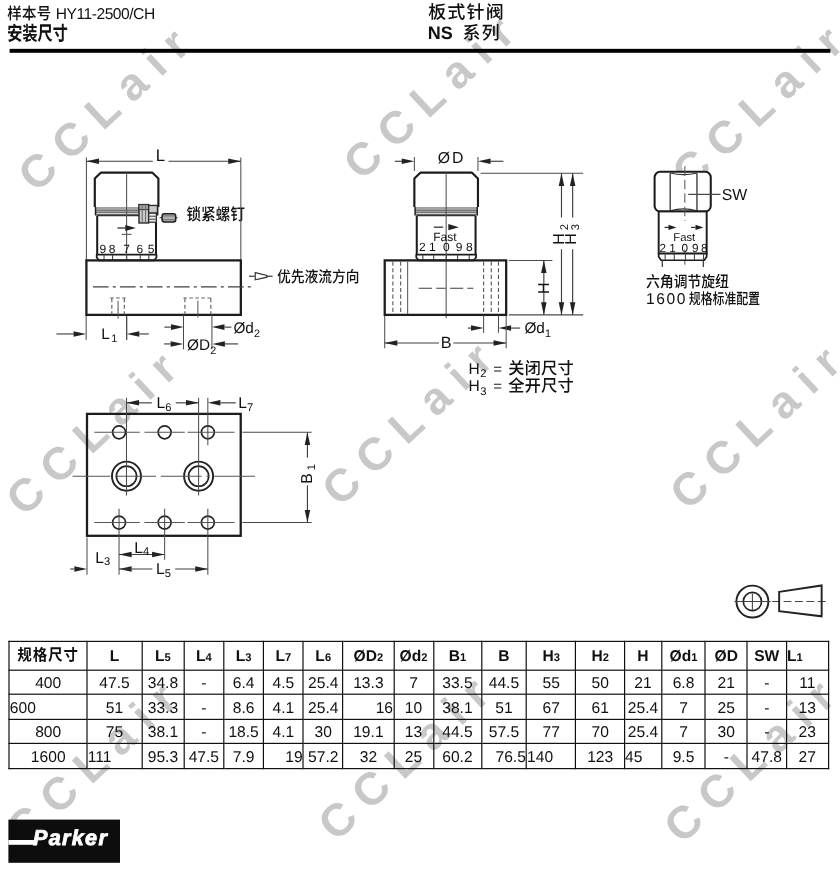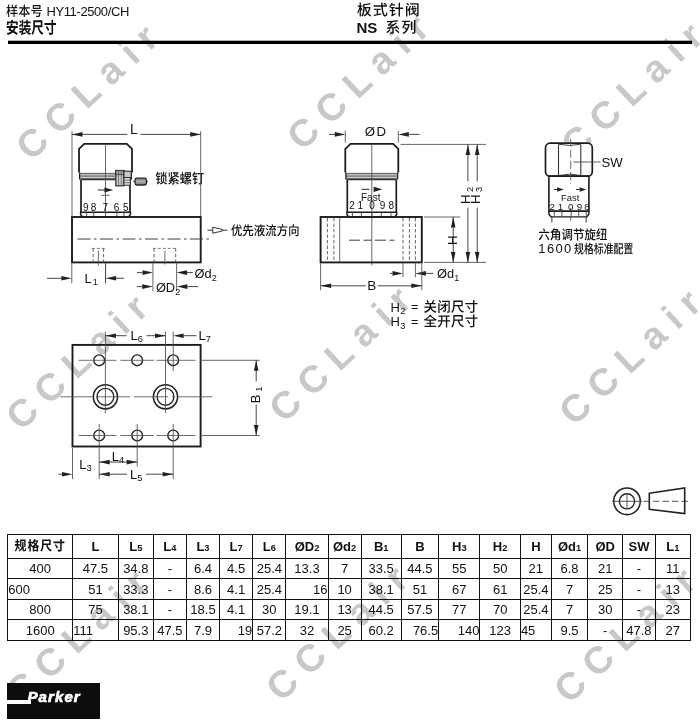--- a/index.html
+++ b/index.html
@@ -319,21 +319,21 @@
         <td style="border:1.2px solid #111;text-align:center;vertical-align:middle;padding:0;font-weight:bold">ØD<span style="font-size:9.3px">2</span></td>
         <td style="border:1.2px solid #111;text-align:center;vertical-align:middle;padding:0;font-weight:bold">Ød<span style="font-size:9.3px">2</span></td>
         <td style="border:1.2px solid #111;text-align:center;vertical-align:middle;padding:0;font-weight:bold">B<span style="font-size:9.3px">1</span></td>
         <td style="border:1.2px solid #111;text-align:center;vertical-align:middle;padding:0;font-weight:bold">B</td>
         <td style="border:1.2px solid #111;text-align:center;vertical-align:middle;padding:0;font-weight:bold">H<span style="font-size:9.3px">3</span></td>
         <td style="border:1.2px solid #111;text-align:center;vertical-align:middle;padding:0;font-weight:bold">H<span style="font-size:9.3px">2</span></td>
         <td style="border:1.2px solid #111;text-align:center;vertical-align:middle;padding:0;font-weight:bold">H</td>
         <td style="border:1.2px solid #111;text-align:center;vertical-align:middle;padding:0;font-weight:bold">Ød<span style="font-size:9.3px">1</span></td>
         <td style="border:1.2px solid #111;text-align:center;vertical-align:middle;padding:0;font-weight:bold">ØD</td>
         <td style="border:1.2px solid #111;text-align:center;vertical-align:middle;padding:0;font-weight:bold">SW</td>
-        <td style="border:1.2px solid #111;text-align:center;vertical-align:middle;padding:0;font-weight:bold">L<span style="font-size:9.3px">1</span></td>
+        <td style="border:1.2px solid #111;vertical-align:middle;padding:0;font-weight:bold">L<span style="font-size:9.3px">1</span></td>
       </tr>
       <tr style="height:20.6px">
         <td style="border:1.2px solid #111;text-align:center;vertical-align:middle;padding:0">400</td>
         <td style="border:1.2px solid #111;text-align:center;vertical-align:middle;padding:0">47.5</td>
         <td style="border:1.2px solid #111;text-align:center;vertical-align:middle;padding:0">34.8</td>
         <td style="border:1.2px solid #111;text-align:center;vertical-align:middle;padding:0">-</td>
         <td style="border:1.2px solid #111;text-align:center;vertical-align:middle;padding:0">6.4</td>
         <td style="border:1.2px solid #111;text-align:center;vertical-align:middle;padding:0">4.5</td>
         <td style="border:1.2px solid #111;text-align:center;vertical-align:middle;padding:0">25.4</td>
         <td style="border:1.2px solid #111;text-align:center;vertical-align:middle;padding:0">13.3</td>
@@ -393,25 +393,25 @@
         <td style="border:1.2px solid #111;text-align:left;vertical-align:middle;padding:0">111</td>
         <td style="border:1.2px solid #111;text-align:center;vertical-align:middle;padding:0">95.3</td>
         <td style="border:1.2px solid #111;text-align:center;vertical-align:middle;padding:0">47.5</td>
         <td style="border:1.2px solid #111;text-align:center;vertical-align:middle;padding:0">7.9</td>
         <td style="border:1.2px solid #111;text-align:right;vertical-align:middle;padding:0">19</td>
         <td style="border:1.2px solid #111;text-align:center;vertical-align:middle;padding:0">57.2</td>
         <td style="border:1.2px solid #111;text-align:center;vertical-align:middle;padding:0">32</td>
         <td style="border:1.2px solid #111;text-align:center;vertical-align:middle;padding:0">25</td>
         <td style="border:1.2px solid #111;text-align:center;vertical-align:middle;padding:0">60.2</td>
         <td style="border:1.2px solid #111;text-align:right;vertical-align:middle;padding:0">76.5</td>
-        <td style="border:1.2px solid #111;text-align:right;vertical-align:middle;padding:0">140</td>
+        <td style="border:1.2px solid #111;text-align:left;vertical-align:middle;padding:0">140</td>
         <td style="border:1.2px solid #111;text-align:center;vertical-align:middle;padding:0">123</td>
         <td style="border:1.2px solid #111;text-align:left;vertical-align:middle;padding:0">45</td>
         <td style="border:1.2px solid #111;text-align:center;vertical-align:middle;padding:0">9.5</td>
         <td style="border:1.2px solid #111;text-align:center;vertical-align:middle;padding:0">-</td>
         <td style="border:1.2px solid #111;text-align:center;vertical-align:middle;padding:0">47.8</td>
         <td style="border:1.2px solid #111;text-align:center;vertical-align:middle;padding:0">27</td>
       </tr>
     </tbody>
   </table>
 <div style="position:absolute;left:7px;top:683px;width:92.8px;height:35.8px;background:#0d0d0d;z-index:3">
     <div style="position:absolute;left:0;top:17.2px;width:23.8px;height:4.3px;background:#fff"></div>
-    <div style="position:absolute;left:20.5px;top:5.0px;font-family:'Liberation Sans',sans-serif;font-weight:bold;font-style:italic;font-size:15px;letter-spacing:1.1px;color:#fff;-webkit-text-stroke:0.7px #fff">Parker</div>
+    <div style="position:absolute;left:20.5px;top:5.0px;font-family:'Liberation Sans',sans-serif;font-weight:bold;font-style:italic;font-size:18px;letter-spacing:1.1px;color:#fff;-webkit-text-stroke:0.7px #fff">Parker</div>
   </div>
 </body></html>

